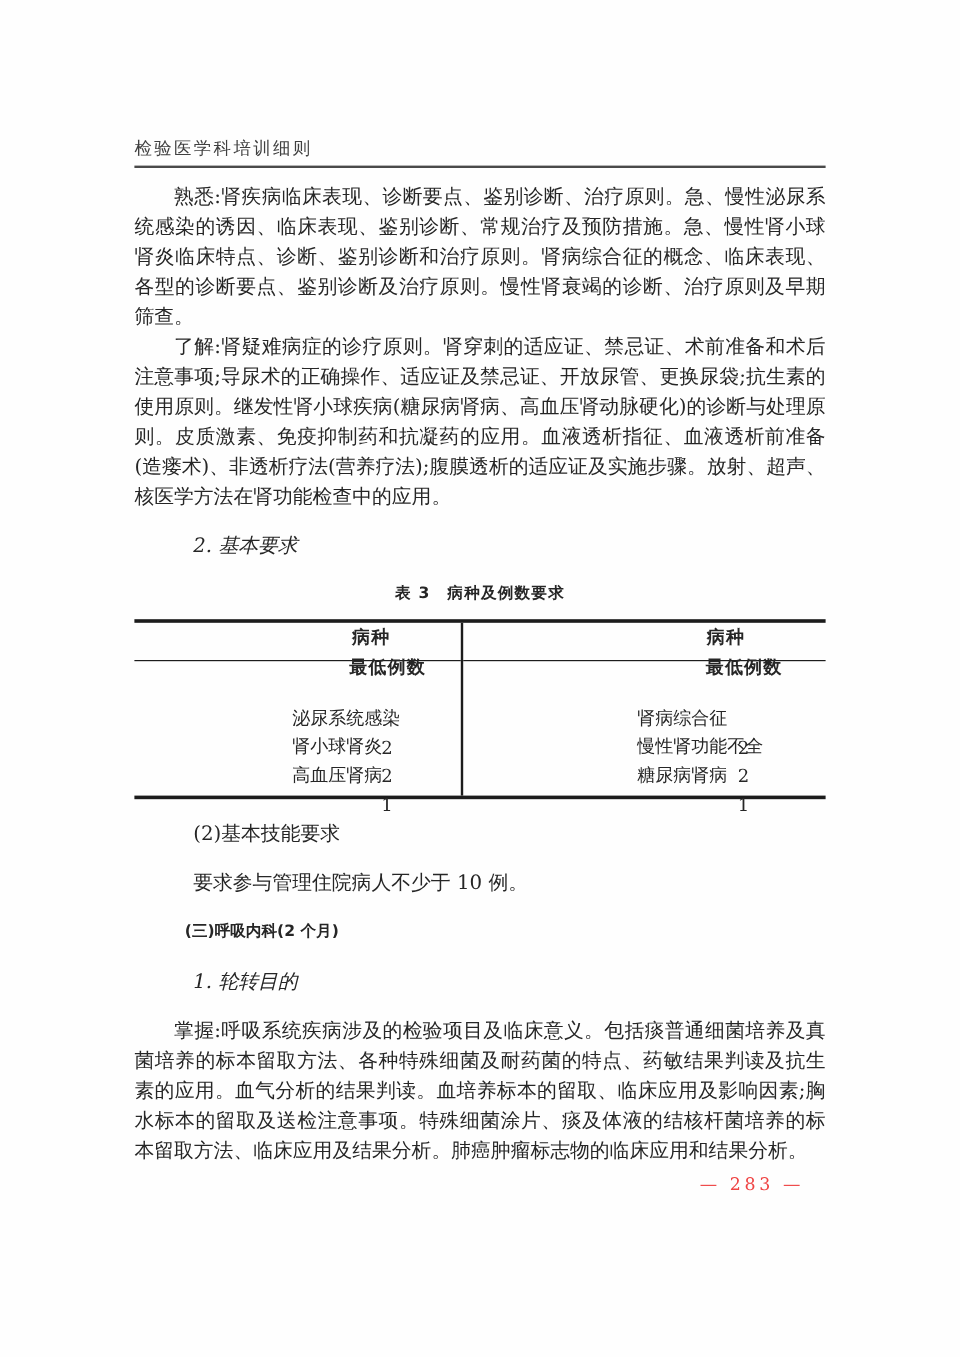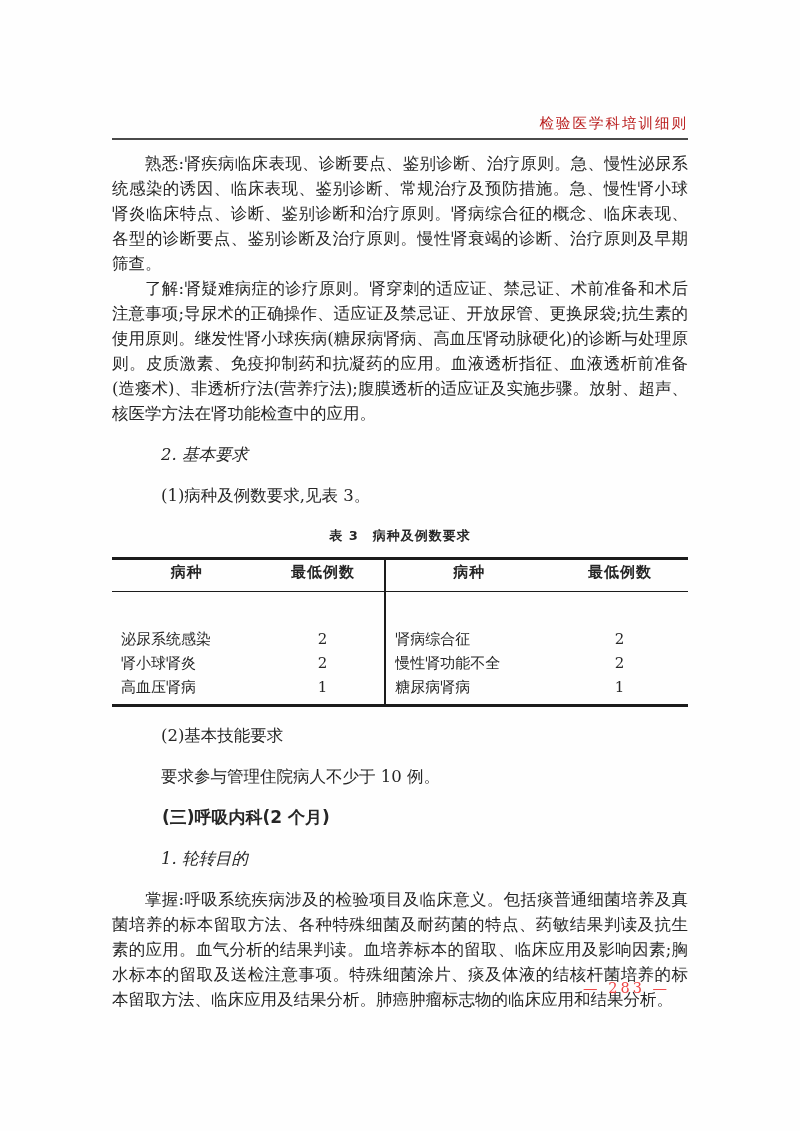--- a/index.html
+++ b/index.html
@@ -8,53 +8,52 @@
     width:800px;height:1131px;
     margin:0 auto;
     background:#fefefe;
     overflow:hidden;
     font-family:"DejaVu Serif","Liberation Serif",serif;
     color:#262626;
   }
   
   .running-header{
     position:absolute;top:114px;left:112px;right:112px;
-    text-align:right;
-    font-size:14.5px;color:#b91c1c;letter-spacing:2px;
+    font-size:14.5px;color:#404040;letter-spacing:2px;
   }
   .header-rule{
     position:absolute;top:138px;left:112px;right:112px;
     height:2px;background:#4a4a4a;
   }
   
   .body-col{
     position:absolute;top:151px;left:112px;width:576px;
     font-size:16.5px;line-height:25px;
     text-align:justify;
   }
   .para{margin:0;text-indent:2em;}
   .line{margin:16px;text-indent:2em;}
   .kai{font-style:italic;font-family:"DejaVu Serif","Liberation Serif",serif;}
-  .hei{font-style:normal;font-weight:700;font-family:"DejaVu Sans","Liberation Sans",sans-serif;font-size:17px;}
+  .hei{font-style:normal;font-weight:700;font-family:"DejaVu Sans","Liberation Sans",sans-serif;font-size:13px;}
   
   .t3-wrap{margin:14px 0 10px 0;}
   .t3-title{
     text-align:center;font-weight:700;text-indent:0;
     font-family:"DejaVu Sans","Liberation Sans",sans-serif;
     font-size:13px;line-height:24px;margin:0 0 9px 0;letter-spacing:1px;
   }
   .t3{
     display:flex;width:100%;
     border-top:3px solid #1c1c1c;border-bottom:3px solid #1c1c1c;
     font-size:15px;
   }
   .t3-half{box-sizing:border-box;}
   .t3-left{width:47.6%;border-right:2px solid #1c1c1c;}
   .t3-right{width:52.4%;}
-  .t3-row{display:flex;align-items:flex-start;height:24px;}
+  .t3-row{display:flex;align-items:flex-end;height:24px;flex-direction:column;}
   .t3-row.t3-head{
     height:31px;border-bottom:1.5px solid #1c1c1c;
     font-weight:700;font-family:"DejaVu Sans","Liberation Sans",sans-serif;
   }
   .t3-name{width:55%;padding-left:9px;box-sizing:border-box;text-align:left;}
   .t3-head .t3-name{text-align:center;padding-left:0;letter-spacing:1px;}
   .t3-num{width:45%;text-align:center;letter-spacing:1px;}
   .t3-body-pad{padding:3px 0 5px 0;margin-top:32px;}
   
   .page-number{
@@ -71,21 +70,20 @@
   <div class="header-rule"></div>
 
   <div class="body-col">
 
     <p class="para">熟悉:肾疾病临床表现、诊断要点、鉴别诊断、治疗原则。急、慢性泌尿系统感染的诱因、临床表现、鉴别诊断、常规治疗及预防措施。急、慢性肾小球肾炎临床特点、诊断、鉴别诊断和治疗原则。肾病综合征的概念、临床表现、各型的诊断要点、鉴别诊断及治疗原则。慢性肾衰竭的诊断、治疗原则及早期筛查。</p>
 
     <p class="para">了解:肾疑难病症的诊疗原则。肾穿刺的适应证、禁忌证、术前准备和术后注意事项;导尿术的正确操作、适应证及禁忌证、开放尿管、更换尿袋;抗生素的使用原则。继发性肾小球疾病(糖尿病肾病、高血压肾动脉硬化)的诊断与处理原则。皮质激素、免疫抑制药和抗凝药的应用。血液透析指征、血液透析前准备(造瘘术)、非透析疗法(营养疗法);腹膜透析的适应证及实施步骤。放射、超声、核医学方法在肾功能检查中的应用。</p>
 
     <p class="line kai">2. 基本要求</p>
 
-    <p class="line">(1)病种及例数要求,见表 3。</p>
 
     <div class="t3-wrap">
       <p class="t3-title">表 3　病种及例数要求</p>
 
       <div class="t3">
         <div class="t3-half t3-left">
           <div class="t3-row t3-head">
             <span class="t3-name">病种</span>
             <span class="t3-num">最低例数</span>
           </div>

